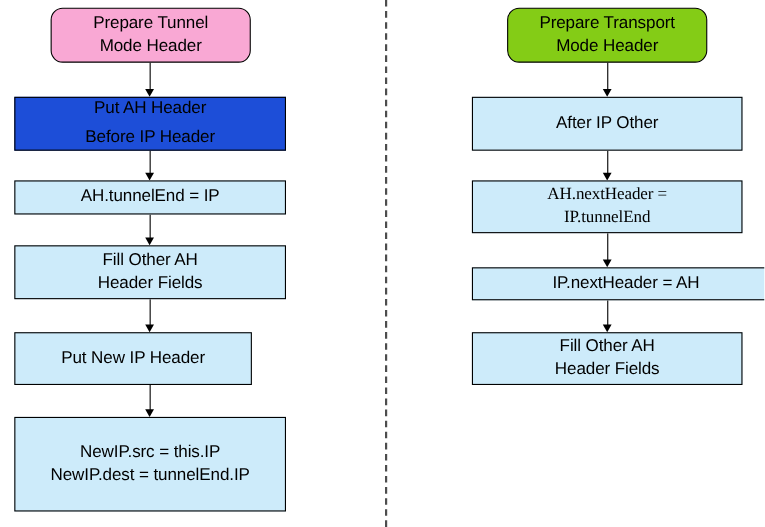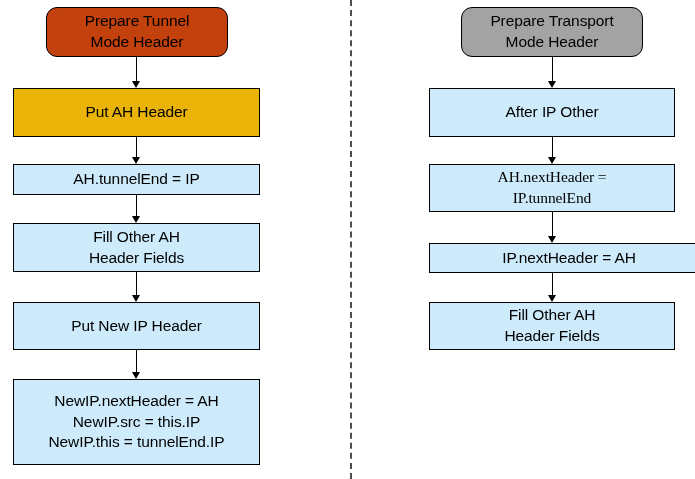--- a/index.html
+++ b/index.html
@@ -66,32 +66,32 @@
     <div class="connector" style="left: 136px; top: 57px; height: 25px;"></div>
     <div class="arrowhead" style="left: 132.3px; top: 81px;"></div>
     <div class="connector" style="left: 136px; top: 137px; height: 21px;"></div>
     <div class="arrowhead" style="left: 132.3px; top: 157px;"></div>
     <div class="connector" style="left: 136px; top: 195px; height: 22px;"></div>
     <div class="arrowhead" style="left: 132.3px; top: 216px;"></div>
     <div class="connector" style="left: 136px; top: 272px; height: 24px;"></div>
     <div class="arrowhead" style="left: 132.3px; top: 295px;"></div>
     <div class="connector" style="left: 136px; top: 350px; height: 23px;"></div>
     <div class="arrowhead" style="left: 132.3px; top: 372px;"></div>
-    <div class="node rounded" style="left: 46px; top: 7px; width: 182px; height: 50px; background: #c2410c; border-color: rgb(0, 0, 0);"><span class="line">Prepare Tunnel</span><span class="line">Mode Header</span></div>
-    <div class="node" style="left: 13px; top: 88px; width: 247px; height: 49px; background: #eab308; border-color: rgb(0, 0, 0);"><span class="line">Put AH Header</span></div>
+    <div class="node rounded" style="left: 46px; top: 7px; width: 182px; height: 50px; background: #f9a8d4; border-color: rgb(0, 0, 0);"><span class="line">Prepare Tunnel</span><span class="line">Mode Header</span></div>
+    <div class="node" style="left: 13px; top: 88px; width: 247px; height: 49px; background: #1d4ed8; border-color: rgb(0, 0, 0); justify-content: space-between;"><span class="line">Put AH Header</span><span class="line">Before IP Header</span></div>
     <div class="node" style="left: 13px; top: 164px; width: 247px; height: 31px; background: rgb(205, 235, 250); border-color: rgb(0, 0, 0);"><span class="line">AH.tunnelEnd = IP</span></div>
     <div class="node" style="left: 13px; top: 223px; width: 247px; height: 49px; background: rgb(205, 235, 250); border-color: rgb(0, 0, 0);"><span class="line">Fill Other AH</span><span class="line">Header Fields</span></div>
-    <div class="node" style="left: 13px; top: 302px; width: 247px; height: 48px; background: rgb(205, 235, 250); border-color: rgb(0, 0, 0);"><span class="line">Put New IP Header</span></div>
-    <div class="node" style="left: 13px; top: 379px; width: 247px; height: 86px; background: rgb(205, 235, 250); border-color: rgb(0, 0, 0);"><span class="line">NewIP.nextHeader = AH</span><span class="line">NewIP.src = this.IP</span><span class="line">NewIP.this = tunnelEnd.IP</span></div>
+    <div class="node" style="left: 13px; top: 302px; width: 216px; height: 48px; background: rgb(205, 235, 250); border-color: rgb(0, 0, 0);"><span class="line">Put New IP Header</span></div>
+    <div class="node" style="left: 13px; top: 379px; width: 247px; height: 86px; background: rgb(205, 235, 250); border-color: rgb(0, 0, 0);"><span class="line">NewIP.src = this.IP</span><span class="line">NewIP.dest = tunnelEnd.IP</span></div>
     <div class="connector" style="left: 552px; top: 57px; height: 25px;"></div>
     <div class="arrowhead" style="left: 548.3px; top: 81px;"></div>
     <div class="connector" style="left: 552px; top: 137px; height: 21px;"></div>
     <div class="arrowhead" style="left: 548.3px; top: 157px;"></div>
     <div class="connector" style="left: 552px; top: 212px; height: 25px;"></div>
     <div class="arrowhead" style="left: 548.3px; top: 236px;"></div>
     <div class="connector" style="left: 552px; top: 273px; height: 23px;"></div>
     <div class="arrowhead" style="left: 548.3px; top: 295px;"></div>
-    <div class="node rounded" style="left: 461px; top: 7px; width: 182px; height: 50px; background: #a3a3a3; border-color: rgb(0, 0, 0);"><span class="line">Prepare Transport</span><span class="line">Mode Header</span></div>
+    <div class="node rounded" style="left: 461px; top: 7px; width: 182px; height: 50px; background: #84cc16; border-color: rgb(0, 0, 0);"><span class="line">Prepare Transport</span><span class="line">Mode Header</span></div>
     <div class="node" style="left: 429px; top: 88px; width: 246px; height: 49px; background: rgb(205, 235, 250); border-color: rgb(0, 0, 0);"><span class="line">After IP Other</span></div>
     <div class="node" style="left: 429px; top: 164px; width: 246px; height: 48px; background: rgb(205, 235, 250); border-color: rgb(0, 0, 0); font-family: Liberation Serif, serif;"><span class="line">AH.nextHeader =</span><span class="line">IP.tunnelEnd</span></div>
     <div class="node" style="left: 429px; top: 243px; width: 280px; height: 30px; background: rgb(205, 235, 250); border-color: rgb(0, 0, 0);"><span class="line">IP.nextHeader = AH</span></div>
     <div class="node" style="left: 429px; top: 302px; width: 246px; height: 48px; background: rgb(205, 235, 250); border-color: rgb(0, 0, 0);"><span class="line">Fill Other AH</span><span class="line">Header Fields</span></div>
   </div>
 
 </body></html>

